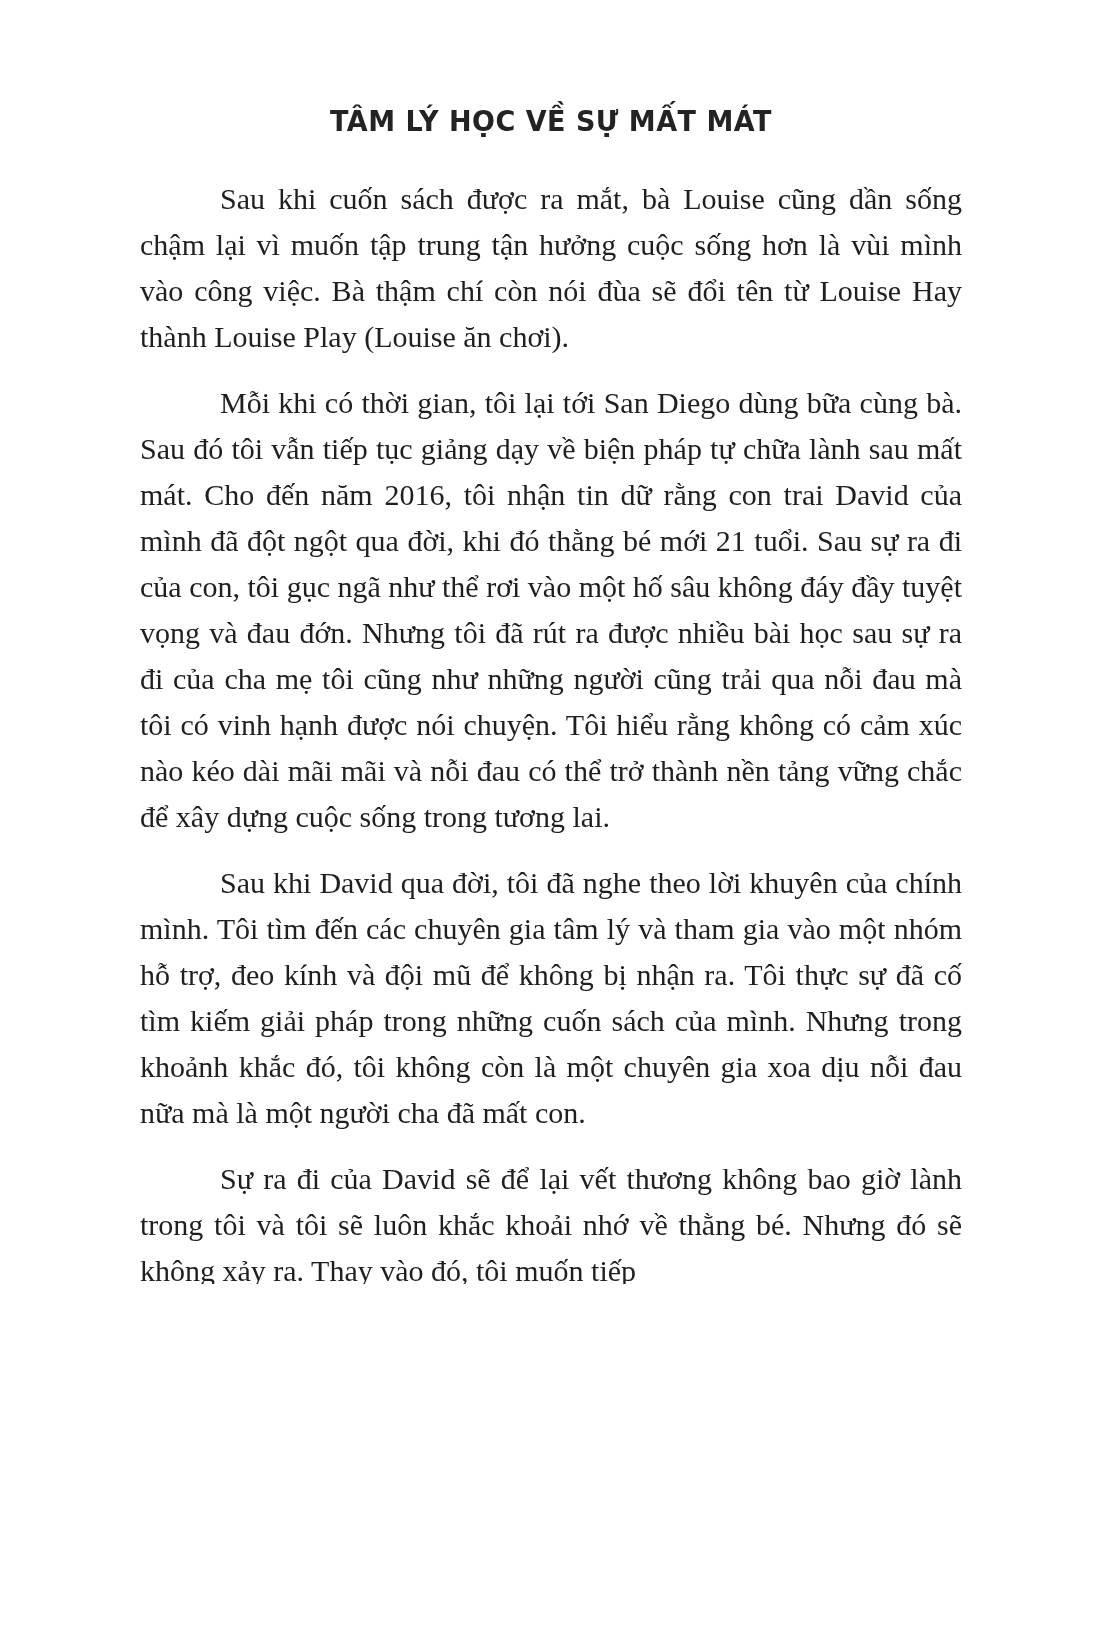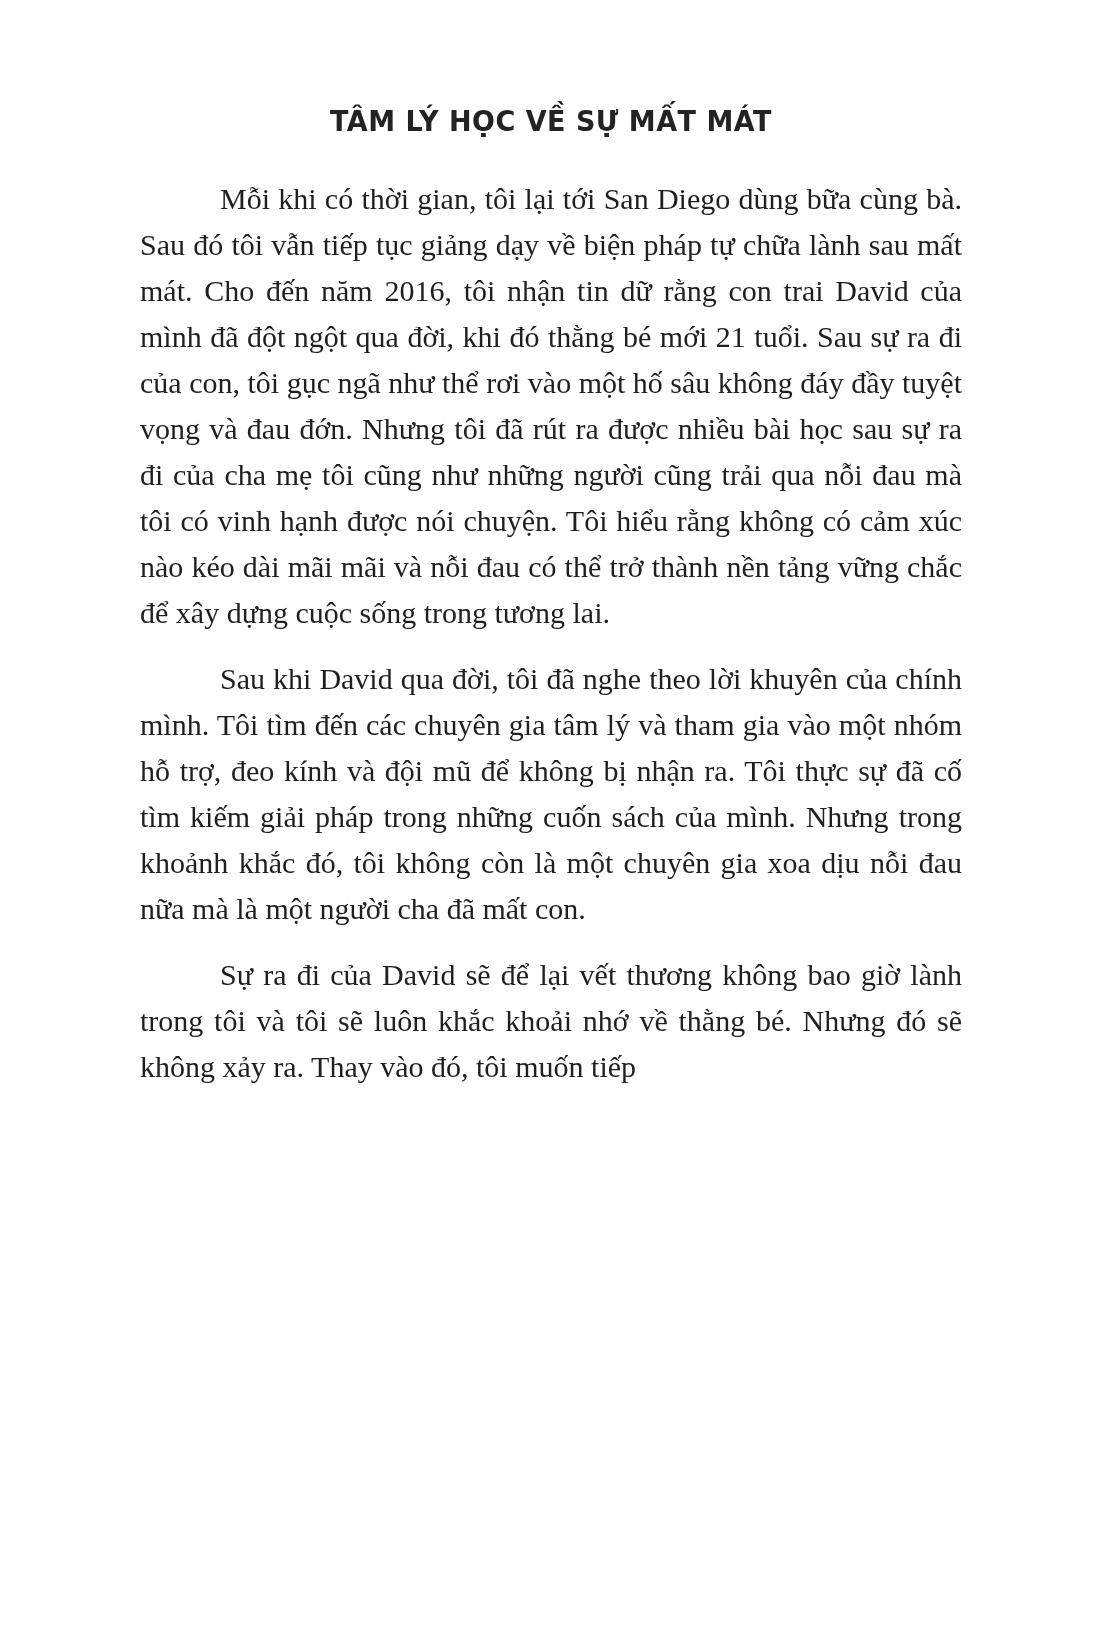--- a/index.html
+++ b/index.html
@@ -60,20 +60,21 @@
   }
 </style>
 </head>
 <body>
 
 <div class="book-page">
 
   <div class="chapter-header">TÂM LÝ HỌC VỀ SỰ MẤT MÁT</div>
 
   <div class="body-text">
+    <p>Sau khi cuốn sách được ra mắt, bà Louise cũng dần sống chậm lại vì muốn tập trung tận hưởng cuộc sống hơn là vùi mình vào công việc. Bà thậm chí còn nói đùa sẽ đổi tên từ Louise Hay thành Louise Play (Louise ăn chơi).</p>
     <p>Mỗi khi có thời gian, tôi lại tới San Diego dùng bữa cùng bà. Sau đó tôi vẫn tiếp tục giảng dạy về biện pháp tự chữa lành sau mất mát. Cho đến năm 2016, tôi nhận tin dữ rằng con trai David của mình đã đột ngột qua đời, khi đó thằng bé mới 21 tuổi. Sau sự ra đi của con, tôi gục ngã như thể rơi vào một hố sâu không đáy đầy tuyệt vọng và đau đớn. Nhưng tôi đã rút ra được nhiều bài học sau sự ra đi của cha mẹ tôi cũng như những người cũng trải qua nỗi đau mà tôi có vinh hạnh được nói chuyện. Tôi hiểu rằng không có cảm xúc nào kéo dài mãi mãi và nỗi đau có thể trở thành nền tảng vững chắc để xây dựng cuộc sống trong tương lai.</p>
     <p>Sau khi David qua đời, tôi đã nghe theo lời khuyên của chính mình. Tôi tìm đến các chuyên gia tâm lý và tham gia vào một nhóm hỗ trợ, đeo kính và đội mũ để không bị nhận ra. Tôi thực sự đã cố tìm kiếm giải pháp trong những cuốn sách của mình. Nhưng trong khoảnh khắc đó, tôi không còn là một chuyên gia xoa dịu nỗi đau nữa mà là một người cha đã mất con.</p>
     <p>Sự ra đi của David sẽ để lại vết thương không bao giờ lành trong tôi và tôi sẽ luôn khắc khoải nhớ về thằng bé. Nhưng đó sẽ không xảy ra. Thay vào đó, tôi muốn tiếp</p>
   </div>
 
   <div class="page-number">12</div>
 
 </div>
 
 </body></html>

